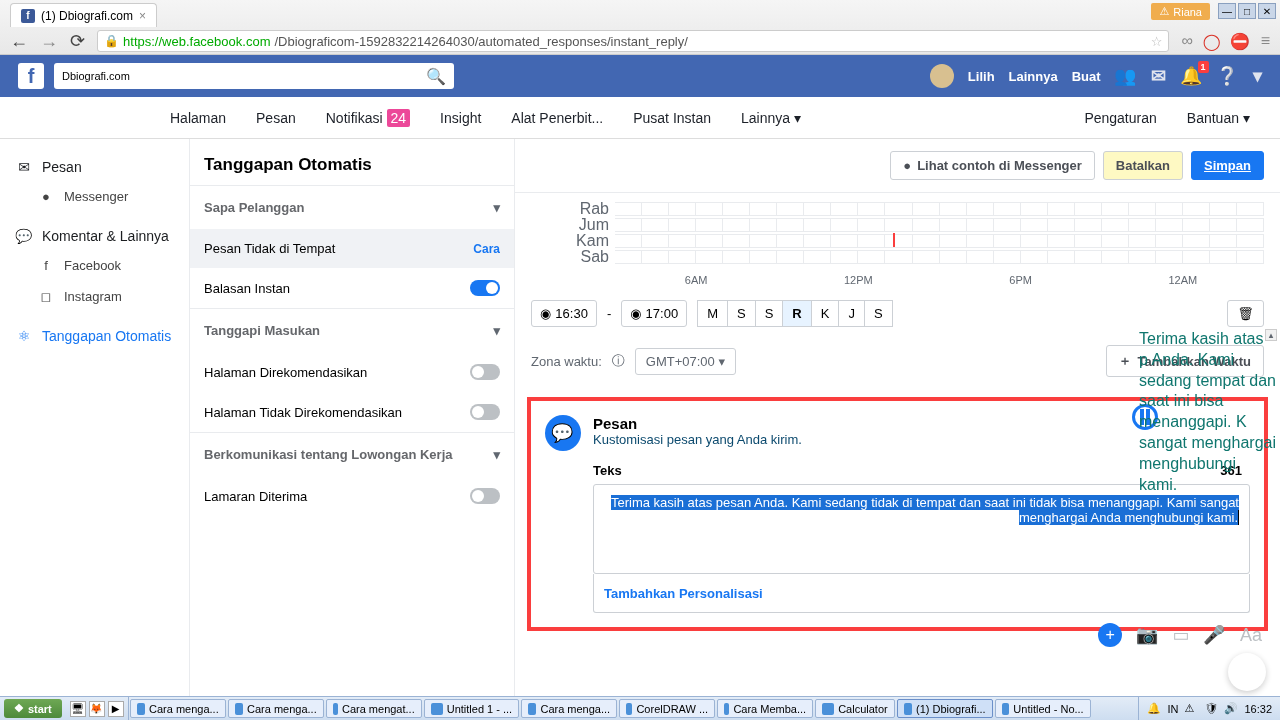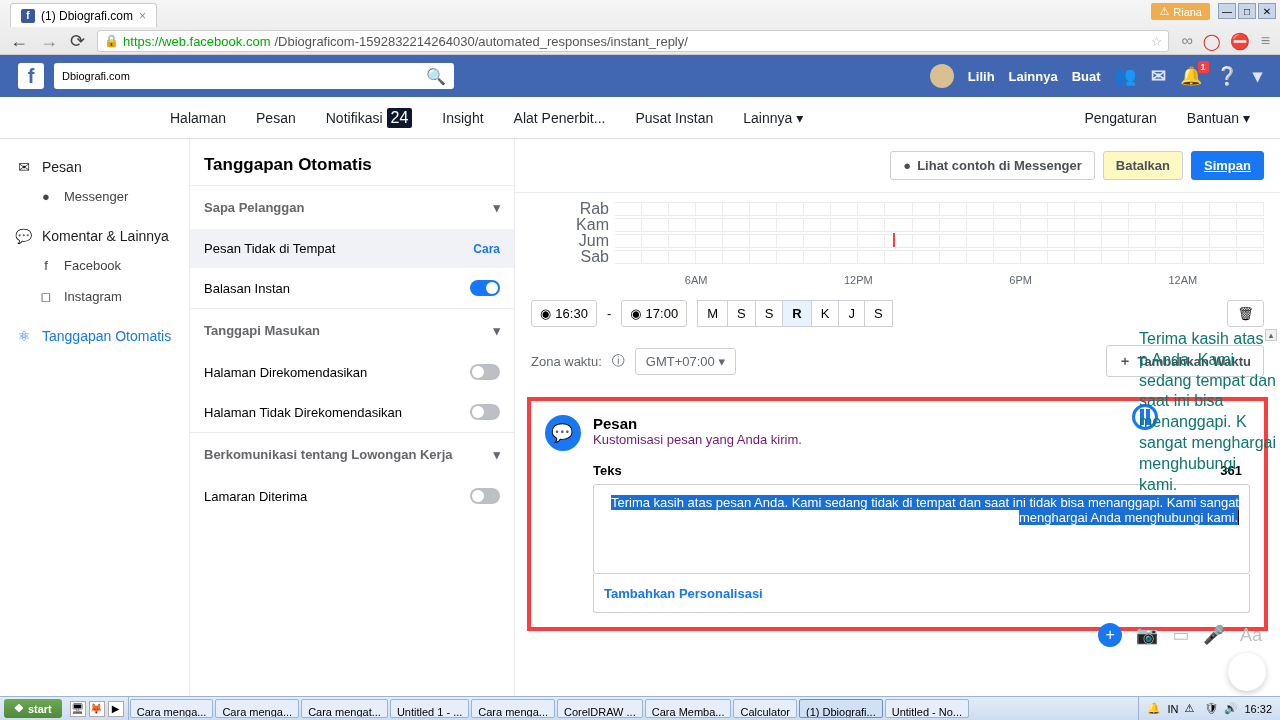--- a/index.html
+++ b/index.html
@@ -30,21 +30,21 @@
 .fb-search { width:400px; height:26px; background:#fff; border-radius:3px; display:flex; align-items:center; padding:0 8px;}
 .fb-search input { flex:1; border:none; outline:none; font-size:11px;}
 .fb-right { margin-left:auto; display:flex; align-items:center; gap:14px; font-size:13px; font-weight:600;}
 .fb-avatar { width:24px; height:24px; border-radius:50%; background:#d8c090;}
 .fb-ico { position:relative; font-size:18px; color:#dfe3ee;}
 .fb-badge { position:absolute; top:-4px; right:-6px; background:#fa3e3e; color:#fff; font-size:9px; padding:1px 3px; border-radius:2px;}
 
 
 .page-nav { height:42px; background:#fff; border-bottom:1px solid #ddd; display:flex; align-items:center; padding-left:170px; gap:30px; font-size:14px; color:#1d2129;}
 .page-nav .item { display:flex; align-items:center; gap:4px; cursor:pointer;}
-.page-nav .notif-badge { background:#0f172a; color:#fff; font-size:16px; padding:1px 4px; border-radius:2px;}
+.page-nav .notif-badge { background:#ec4899; color:#fff; font-size:14px; padding:1px 4px; border-radius:2px;}
 .page-nav .right-nav { margin-left:auto; margin-right:30px; display:flex; gap:30px;}
 
 
 .main { display:flex; height:580px; background:#fff; position:relative;}
 .left-col { width:190px; border-right:1px solid #e9ebee; padding-top:14px;}
 .left-col .head { padding:6px 16px; font-size:14px; color:#1c1e21; display:flex; align-items:center; gap:10px; cursor:pointer;}
 .left-col .sub { padding:8px 16px 8px 38px; font-size:13px; color:#444; display:flex; align-items:center; gap:10px; cursor:pointer;}
 .left-col .active { color:#1877f2;}
 .left-ico { width:16px; display:inline-flex; justify-content:center;}
 
@@ -91,21 +91,21 @@
 .trash { margin-left:auto; border:1px solid #ccd0d5; padding:5px 9px; border-radius:3px; cursor:pointer; background:#fff;}
 
 .tz-row { padding:8px 16px 14px; display:flex; align-items:center; gap:10px; font-size:13px; color:#606770;}
 .tz-sel { border:1px solid #ccd0d5; padding:5px 10px; border-radius:3px; background:#fff;}
 .add-time { margin-left:auto;}
 
 .msg-box { margin:6px 12px; border:4px solid #fa3e3e; padding:14px; }
 .msg-head { display:flex; gap:12px; align-items:flex-start;}
 .msg-icon { width:36px; height:36px; border-radius:50%; background:#1877f2; color:#fff; display:flex; align-items:center; justify-content:center; font-size:18px;}
 .msg-title { font-size:15px; font-weight:600;}
-.msg-sub { font-size:13px; color:#701a75;}
+.msg-sub { font-size:13px; color:#0c4a6e;}
 .teks-row { display:flex; justify-content:space-between; font-size:13px; font-weight:600; padding:12px 8px 6px 48px;}
 .teks-area { margin-left:48px; border:1px solid #ccd0d5; border-radius:3px; padding:10px; font-size:13px; min-height:90px;text-align:right;}
 .teks-hl { background:#1a6fd6; color:#fff;}
 .teks-cursor { border-right:1px solid #000;}
 .pers-link { margin-left:48px; padding:10px; border:1px solid #ccd0d5; border-top:none; border-radius:0 0 3px 3px;}
 .pers-link a { color:#1877f2; font-size:13px; font-weight:600; text-decoration:none;}
 
 .scroll-h { position:absolute; bottom:0; left:0; right:0; height:15px; background:#f1f1f1; border-top:1px solid #ddd;}
 .scroll-h .thumb { position:absolute; left:8px; top:2px; width:540px; height:11px; background:#c1c1c1; border-radius:2px;}
 
@@ -119,21 +119,21 @@
 .chat-add { position:absolute; right:18px; bottom:72px; display:flex; gap:14px; align-items:center; color:#bcc0c4; font-size:18px;}
 .chat-add .plus { width:24px;height:24px;border-radius:50%;background:#1877f2;color:#fff;display:flex;align-items:center;justify-content:center;font-size:16px;}
 .chat-bubble-btn { position:absolute; right:14px; bottom:28px; width:38px; height:38px; border-radius:50%; background:#fff; box-shadow:0 2px 6px rgba(0,0,0,.2);}
 
 
 .taskbar { position:absolute; bottom:0; left:0; right:0; height:24px; background:linear-gradient(#e3ecf7,#cdddf0); border-top:1px solid #9bb3d4; display:flex; align-items:center; font-size:11px;}
 .start { background:linear-gradient(#6ea854,#4e8a3b); color:#fff; padding:3px 10px; font-weight:bold; border-radius:3px; margin:0 4px; display:flex; align-items:center; gap:4px;}
 .ql { display:flex; gap:3px; padding:0 4px; border-right:1px solid #9bb3d4; height:100%; align-items:center;}
 .ql span { width:16px; height:16px; background:#fff; border:1px solid #aaa; font-size:10px; display:flex; align-items:center; justify-content:center;}
 .task-items { display:flex; flex:1; overflow:hidden; height:100%;}
-.task-item { border:1px solid #9bb3d4; background:#e6eefb; padding:2px 6px; margin:2px 1px; border-radius:2px; display:flex; align-items:center; gap:4px; white-space:nowrap; overflow:hidden; max-width:96px;flex-direction:column;}
+.task-item { border:1px solid #9bb3d4; background:#e6eefb; padding:2px 6px; margin:2px 1px; border-radius:2px; display:flex; align-items:center; gap:4px; white-space:nowrap; overflow:hidden; max-width:96px;}
 .task-item.active { background:#cfe0f7; border-color:#6b8fc9;}
 .task-ico { width:12px; height:12px; background:#4a90d9; border-radius:2px;}
 .tray { display:flex; align-items:center; gap:6px; padding:0 8px; border-left:1px solid #9bb3d4; height:100%;}
 .tray span { font-size:11px;}
 .tray .ico { width:14px; height:14px; }
 </style>
 </head>
 <body>
 
 <div class="browser-chrome">
@@ -339,50 +339,50 @@
               <span></span>
               <span></span>
               <span></span>
               <span></span>
               <span></span>
               <span></span>
               <span></span>
             </div>
           </div>
           <div class="sched-row">
+            <div class="sched-day">Jum</div>
+            <div class="sched-cells">
+              <span></span>
+              <span></span>
+              <span></span>
+              <span></span>
+              <span></span>
+              <span></span>
+              <span></span>
+              <span></span>
+              <span></span>
+              <span></span>
+              <span></span>
+              <span></span>
+              <span></span>
+              <span></span>
+              <span></span>
+              <span></span>
+              <span></span>
+              <span></span>
+              <span></span>
+              <span></span>
+              <span></span>
+              <span></span>
+              <span></span>
+              <span></span>
+            </div>
+          </div>
+          <div class="sched-row">
             <div class="sched-day">Kam</div>
-            <div class="sched-cells">
-              <span></span>
-              <span></span>
-              <span></span>
-              <span></span>
-              <span></span>
-              <span></span>
-              <span></span>
-              <span></span>
-              <span></span>
-              <span></span>
-              <span></span>
-              <span></span>
-              <span></span>
-              <span></span>
-              <span></span>
-              <span></span>
-              <span></span>
-              <span></span>
-              <span></span>
-              <span></span>
-              <span></span>
-              <span></span>
-              <span></span>
-              <span></span>
-            </div>
-          </div>
-          <div class="sched-row">
-            <div class="sched-day">Jum</div>
             <div class="sched-cells">
               <span></span>
               <span></span>
               <span></span>
               <span></span>
               <span></span>
               <span></span>
               <span></span>
               <span></span>
               <span></span>

